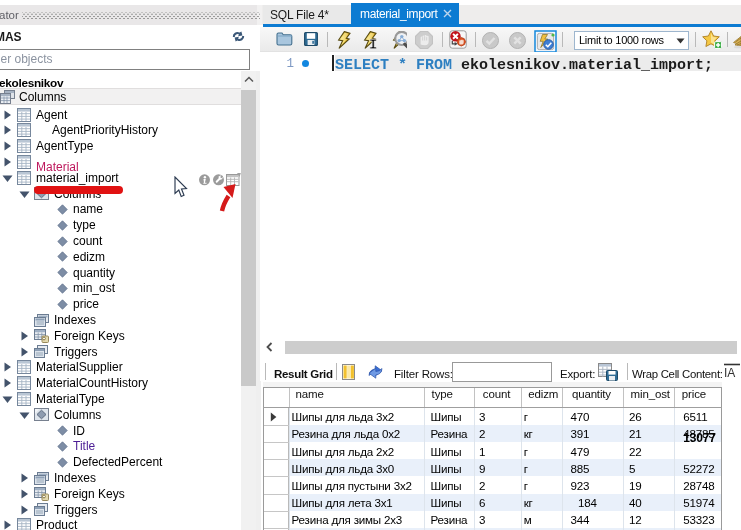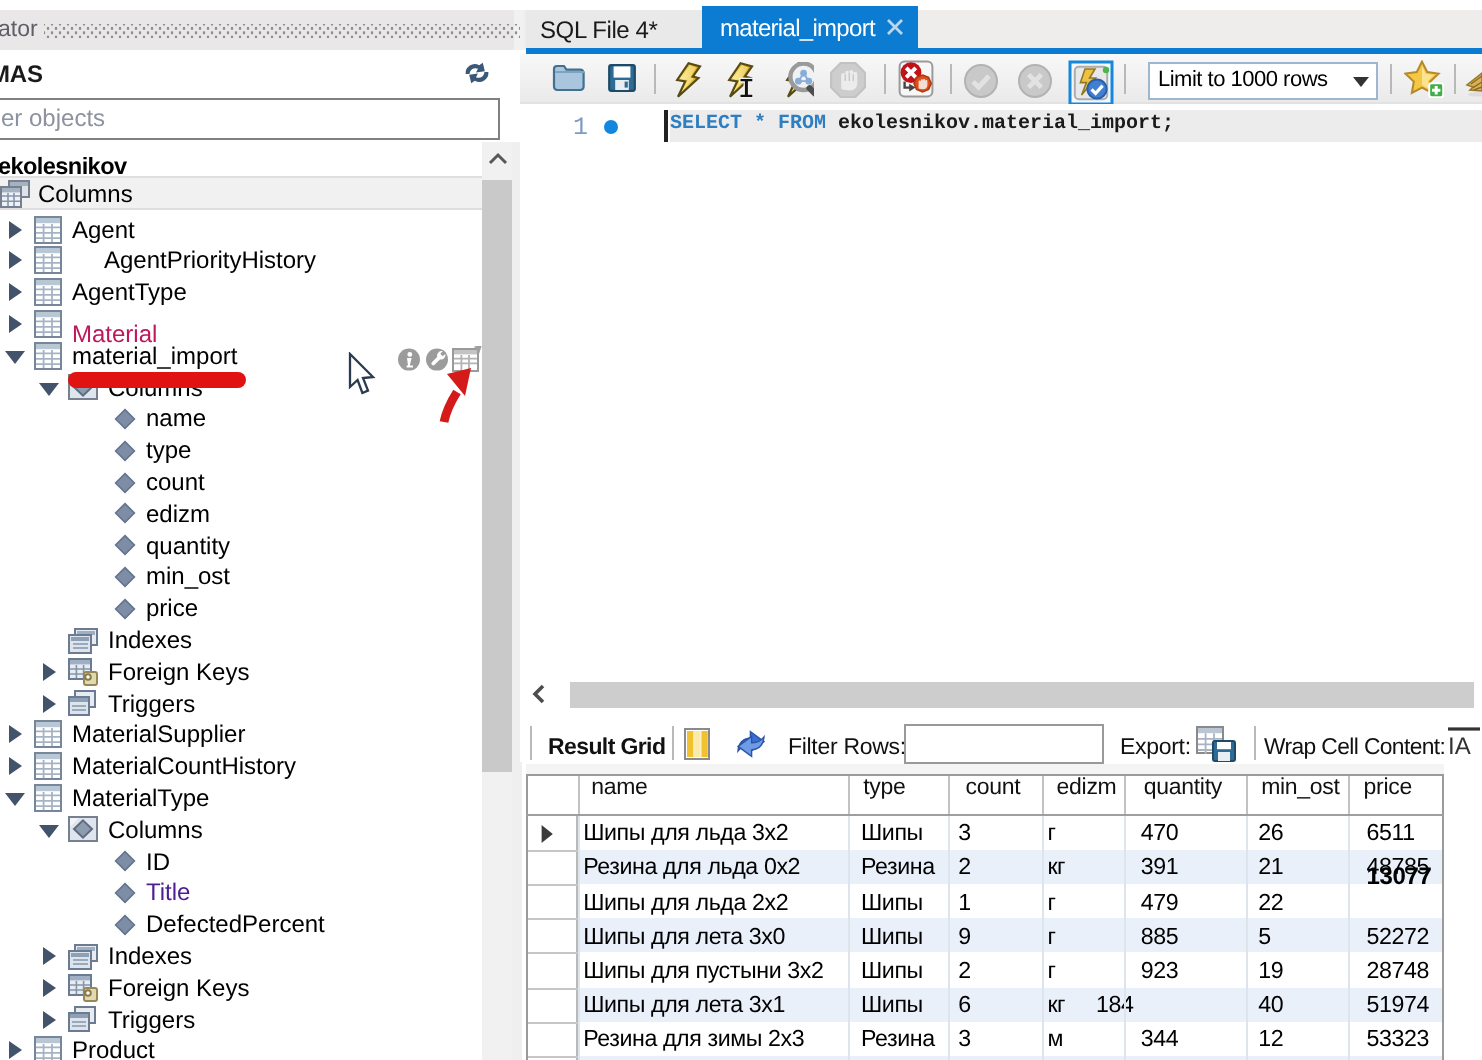--- a/index.html
+++ b/index.html
@@ -385,21 +385,21 @@
 <path d="M4.5 9 L10 5 M5.5 10.8 L10 8 M6 12 L10 10.5" stroke="#8a6a25" stroke-width="0.7"></path>
 <ellipse cx="8" cy="14.2" rx="5" ry="1.1" fill="#d2d2d2" opacity="0.6"></ellipse>
 </svg>
   </div>
 
   <div class="abs" style="left:260px;top:52px;width:481px;height:287px;background:#fff;"></div>
   <div class="abs" style="left:334.5px;top:55px;width:406.5px;height:16px;background:#ececec;"></div>
   <div class="abs" style="left:286.5px;top:56.5px;font-size:12.5px;color:#7f9ac4;font-family:'Liberation Mono',monospace;">1</div>
   <div class="abs" style="left:302px;top:60px;width:7px;height:7px;border-radius:50%;background:#1287e0;"></div>
   <div class="abs" style="left:332px;top:55px;width:2px;height:16px;background:#222;"></div>
-  <div class="abs" style="left:335px;top:57px;font-family:'Liberation Mono',monospace;font-size:10px;font-weight:bold;white-space:pre;"><span style="color:#2d7fc1">SELECT * FROM</span><span style="color:#1a1a1a"> ekolesnikov.material_import;</span></div>
+  <div class="abs" style="left:335px;top:57px;font-family:'Liberation Mono',monospace;font-size:15px;font-weight:bold;white-space:pre;"><span style="color:#2d7fc1">SELECT * FROM</span><span style="color:#1a1a1a"> ekolesnikov.material_import;</span></div>
 
   <div class="abs" style="left:260px;top:339px;width:481px;height:16px;background:#ffffff;"></div>
   <svg class="abs" style="left:266px;top:342px;" width="7" height="10" viewBox="0 0 7 10">
     <path d="M5.5 1 L1.5 5 L5.5 9" fill="none" stroke="#4d4d4d" stroke-width="1.8"></path>
   </svg>
   <div class="abs" style="left:285px;top:341px;width:452px;height:13px;background:#cdcdcd;"></div>
 
   <div class="abs" style="left:260px;top:355px;width:481px;height:26px;background:#fff;"></div>
   <div id="resbar">
   <div class="abs" style="left:265px;top:363px;width:1px;height:17px;background:#b9b9b9;"></div>
@@ -470,41 +470,41 @@
   <div class="abs" style="left:683.3px;top:427.4px;font-size:11.6px;letter-spacing:-0.2px;color:#000;">48785</div>
   <div class="abs" style="left:264px;top:441.9px;width:457.4px;height:17.2px;background:#ffffff;"></div>
   <div class="abs" style="left:291.6px;top:444.6px;font-size:11.6px;letter-spacing:-0.2px;color:#000;">Шипы для льда 2x2</div>
   <div class="abs" style="left:430.5px;top:444.6px;font-size:11.6px;letter-spacing:-0.2px;color:#000;">Шипы</div>
   <div class="abs" style="left:479.1px;top:444.6px;font-size:11.6px;letter-spacing:-0.2px;color:#000;">1</div>
   <div class="abs" style="left:523.7px;top:444.6px;font-size:11.6px;letter-spacing:-0.2px;color:#000;">г</div>
   <div class="abs" style="left:570.4px;top:444.6px;font-size:11.6px;letter-spacing:-0.2px;color:#000;">479</div>
   <div class="abs" style="left:629.1px;top:444.6px;font-size:11.6px;letter-spacing:-0.2px;color:#000;">22</div>
   <div class="abs" style="left:683.3px;top:431px;font-size:12px;letter-spacing:-0.2px;color:#000;font-weight:bold;">13077</div>
   <div class="abs" style="left:264px;top:459.1px;width:457.4px;height:17.2px;background:#e9f0fa;"></div>
-  <div class="abs" style="left:291.6px;top:461.8px;font-size:11.6px;letter-spacing:-0.2px;color:#000;">Шипы для лета 3x0</div>
+  <div class="abs" style="left:291.6px;top:461.8px;font-size:11.6px;letter-spacing:-0.2px;color:#000;">Шипы для льда 3x0</div>
   <div class="abs" style="left:430.5px;top:461.8px;font-size:11.6px;letter-spacing:-0.2px;color:#000;">Шипы</div>
   <div class="abs" style="left:479.1px;top:461.8px;font-size:11.6px;letter-spacing:-0.2px;color:#000;">9</div>
   <div class="abs" style="left:523.7px;top:461.8px;font-size:11.6px;letter-spacing:-0.2px;color:#000;">г</div>
   <div class="abs" style="left:570.4px;top:461.8px;font-size:11.6px;letter-spacing:-0.2px;color:#000;">885</div>
   <div class="abs" style="left:629.1px;top:461.8px;font-size:11.6px;letter-spacing:-0.2px;color:#000;">5</div>
   <div class="abs" style="left:683.3px;top:461.8px;font-size:11.6px;letter-spacing:-0.2px;color:#000;">52272</div>
   <div class="abs" style="left:264px;top:476.3px;width:457.4px;height:17.2px;background:#ffffff;"></div>
   <div class="abs" style="left:291.6px;top:479.0px;font-size:11.6px;letter-spacing:-0.2px;color:#000;text-align:right;">Шипы для пустыни 3x2</div>
   <div class="abs" style="left:430.5px;top:479.0px;font-size:11.6px;letter-spacing:-0.2px;color:#000;">Шипы</div>
   <div class="abs" style="left:479.1px;top:479.0px;font-size:11.6px;letter-spacing:-0.2px;color:#000;">2</div>
   <div class="abs" style="left:523.7px;top:479.0px;font-size:11.6px;letter-spacing:-0.2px;color:#000;">г</div>
   <div class="abs" style="left:570.4px;top:479.0px;font-size:11.6px;letter-spacing:-0.2px;color:#000;">923</div>
   <div class="abs" style="left:629.1px;top:479.0px;font-size:11.6px;letter-spacing:-0.2px;color:#000;">19</div>
   <div class="abs" style="left:683.3px;top:479.0px;font-size:11.6px;letter-spacing:-0.2px;color:#000;">28748</div>
   <div class="abs" style="left:264px;top:493.5px;width:457.4px;height:17.2px;background:#e9f0fa;"></div>
   <div class="abs" style="left:291.6px;top:496.2px;font-size:11.6px;letter-spacing:-0.2px;color:#000;">Шипы для лета 3x1</div>
   <div class="abs" style="left:430.5px;top:496.2px;font-size:11.6px;letter-spacing:-0.2px;color:#000;">Шипы</div>
   <div class="abs" style="left:479.1px;top:496.2px;font-size:11.6px;letter-spacing:-0.2px;color:#000;">6</div>
   <div class="abs" style="left:523.7px;top:496.2px;font-size:11.6px;letter-spacing:-0.2px;color:#000;">кг</div>
-  <div class="abs" style="left:548px;top:496.2px;font-size:11.6px;letter-spacing:-0.2px;color:#000;">184</div>
+  <div class="abs" style="left:578px;top:496.2px;font-size:11.6px;letter-spacing:-0.2px;color:#000;">184</div>
   <div class="abs" style="left:629.1px;top:496.2px;font-size:11.6px;letter-spacing:-0.2px;color:#000;">40</div>
   <div class="abs" style="left:683.3px;top:496.2px;font-size:11.6px;letter-spacing:-0.2px;color:#000;">51974</div>
   <div class="abs" style="left:264px;top:510.7px;width:457.4px;height:17.2px;background:#ffffff;"></div>
   <div class="abs" style="left:291.6px;top:513.4px;font-size:11.6px;letter-spacing:-0.2px;color:#000;">Резина для зимы 2x3</div>
   <div class="abs" style="left:430.5px;top:513.4px;font-size:11.6px;letter-spacing:-0.2px;color:#000;">Резина</div>
   <div class="abs" style="left:479.1px;top:513.4px;font-size:11.6px;letter-spacing:-0.2px;color:#000;">3</div>
   <div class="abs" style="left:523.7px;top:513.4px;font-size:11.6px;letter-spacing:-0.2px;color:#000;">м</div>
   <div class="abs" style="left:570.4px;top:513.4px;font-size:11.6px;letter-spacing:-0.2px;color:#000;">344</div>
   <div class="abs" style="left:629.1px;top:513.4px;font-size:11.6px;letter-spacing:-0.2px;color:#000;">12</div>
   <div class="abs" style="left:683.3px;top:513.4px;font-size:11.6px;letter-spacing:-0.2px;color:#000;">53323</div>

